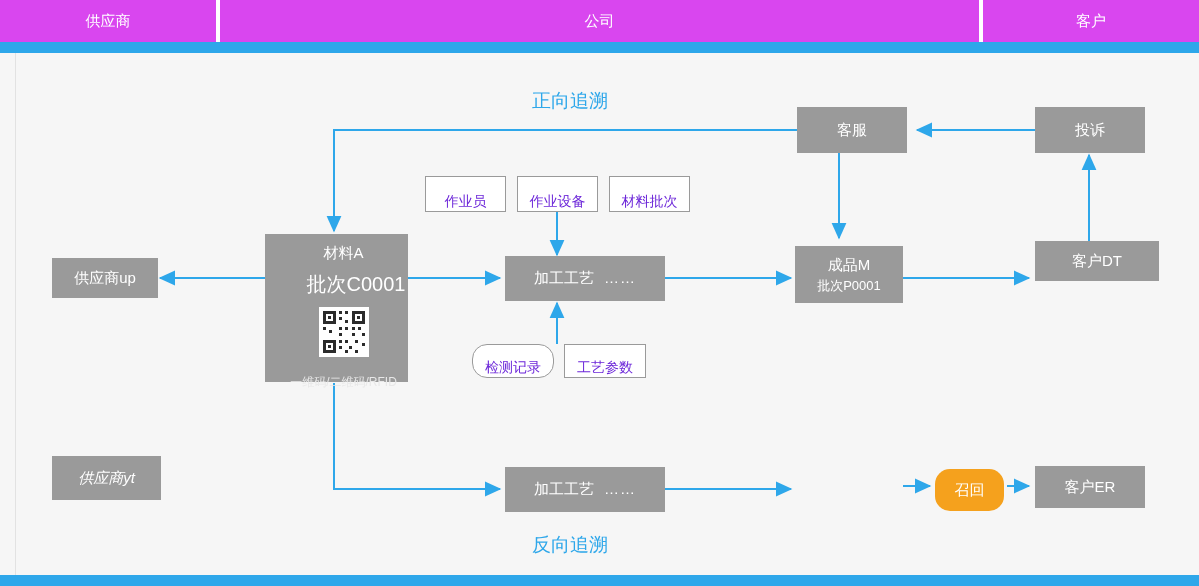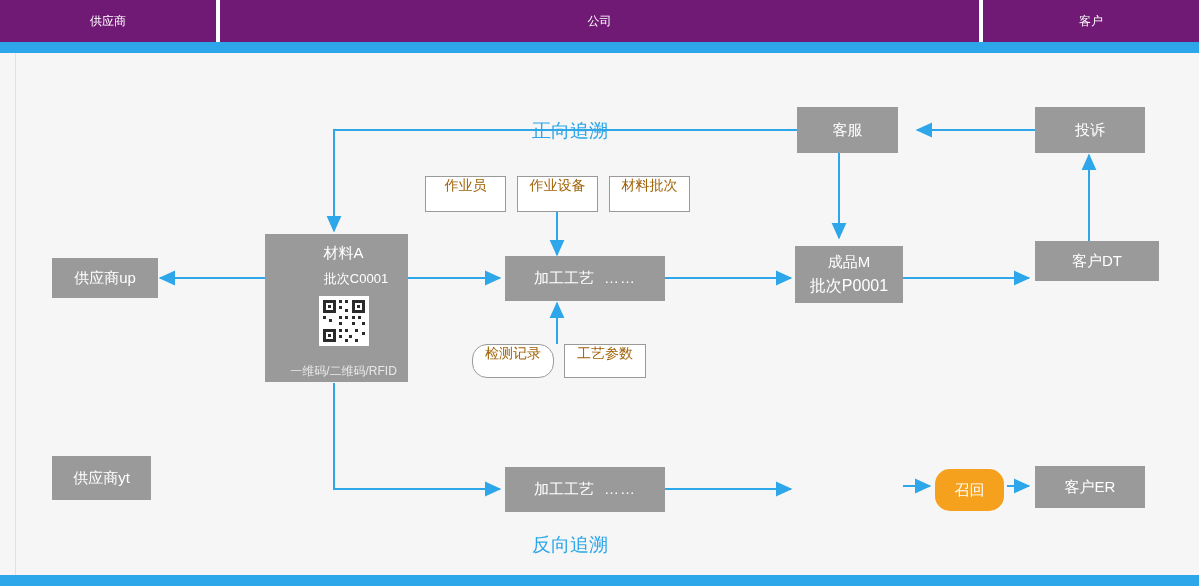--- a/index.html
+++ b/index.html
@@ -20,23 +20,23 @@
   .header {
     position: absolute;
     top: 0;
     left: 0;
     width: 1199px;
     height: 42px;
     display: flex;
   }
   .header-cell {
     height: 42px;
-    background: #701a75;
+    background: #d946ef;
     color: #ffffff;
-    font-size: 12px;
+    font-size: 15px;
     display: flex;
     align-items: center;
     justify-content: center;
     position: relative;
   }
   .header-gap {
     width: 4px;
     height: 42px;
     background: #ffffff;
   }
@@ -102,31 +102,31 @@
     flex-direction: column;
     align-items: center;
     justify-content: center;
     color: #ffffff;
     background: #9a9a9a;
     font-size: 15px;
     line-height: 1.5;
     text-align: center;
   }
   .node .sub {
-    font-size: 16px;
+    font-size: 13px;
   }
   .wbox {
     position: absolute;
     box-sizing: border-box;
     background: #ffffff;
     border: 1px solid #9a9a9a;
-    color: #a16207;
+    color: #6d28d9;
     font-size: 14px;
     display: flex;
-    align-items: flex-start;
+    align-items: flex-end;
     justify-content: center;
     text-align: center;
   }
   .label-blue {
     position: absolute;
     color: #2ea7ea;
     font-size: 19px;
     text-align: center;
     white-space: nowrap;
   }
@@ -141,21 +141,21 @@
     justify-content: center;
   }
 
   
   #material-a {
     padding-top: 8px;
     justify-content: flex-start;
     padding-left: 14px;
   }
   #material-a .title { font-size: 15px; }
-  #material-a .batch { font-size: 13px; margin-top: 4px; margin-left: 25px; }
+  #material-a .batch { font-size: 20px; margin-top: 4px; margin-left: 25px; }
   #material-a .codes {
     font-size: 12px;
     color: #e8e8e8;
     margin-top: 16px;
   }
   .qr {
     margin-top: 8px;
     width: 46px;
     height: 46px;
     background: #ffffff;
@@ -224,28 +224,28 @@
       <path d="M334,383 L334,489 L500,489" marker-end="url(#ah)"></path>
 
       <path d="M665,489 L791,489" marker-end="url(#ah)"></path>
 
       <path d="M903,486 L930,486" marker-end="url(#ah)"></path>
 
       <path d="M1007,486 L1029,486" marker-end="url(#ah)"></path>
     </g>
   </svg>
 
-  <div class="label-blue" style="left:460px; top:88px; width:220px;margin-top:30px;">正向追溯</div>
+  <div class="label-blue" style="left:460px; top:88px; width:220px;">正向追溯</div>
   <div class="label-blue" style="left:460px; top:532px; width:220px;">反向追溯</div>
 
   <div class="node" style="left:52px; top:258px; width:106px; height:40px;">
     <span>供应商up</span>
   </div>
 
-  <div class="node" style="left:52px; top:456px; width:99px; height:44px;">
+  <div class="node" style="left:52px; top:456px; width:109px; height:44px;font-style:italic;">
     <span>供应商yt</span>
   </div>
 
   <div class="node" id="material-a" style="left:265px; top:234px; width:143px; height:148px;">
     <span class="title">材料A</span>
     <span class="batch">批次C0001</span>
     <span class="qr">
       <svg width="46" height="46" viewBox="0 0 46 46">
         <rect x="0" y="0" width="46" height="46" fill="#ffffff"></rect>
         <g fill="#2b2b2b">
@@ -323,21 +323,21 @@
 
 
   <div class="node" style="left:1035px; top:241px; width:124px; height:40px;">
     <span>客户DT</span>
   </div>
 
   <div class="node" style="left:1035px; top:466px; width:110px; height:42px;">
     <span>客户ER</span>
   </div>
 
-  <div class="node" style="left:797px; top:107px; width:101px; height:46px;text-align:right;">
+  <div class="node" style="left:797px; top:107px; width:110px; height:46px;text-align:right;">
     <span>客服</span>
   </div>
 
   <div class="node" style="left:1035px; top:107px; width:110px; height:46px;">
     <span>投诉</span>
   </div>
 
   <div class="recall" style="left:935px; top:469px; width:69px; height:42px;">
     <span>召回</span>
   </div>

